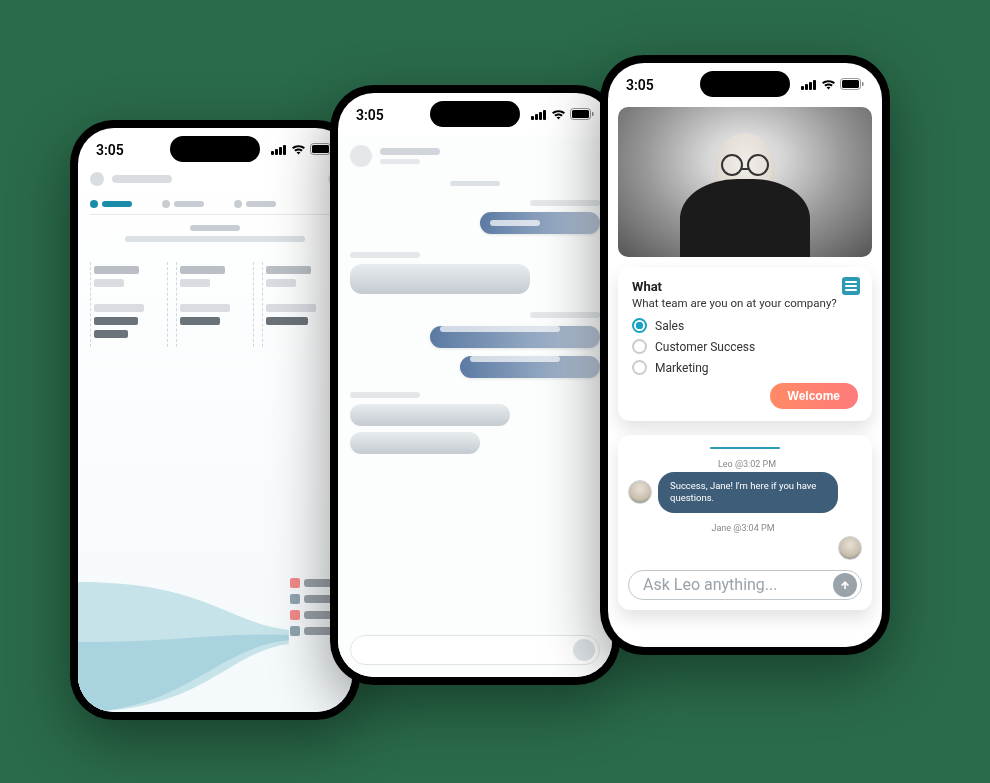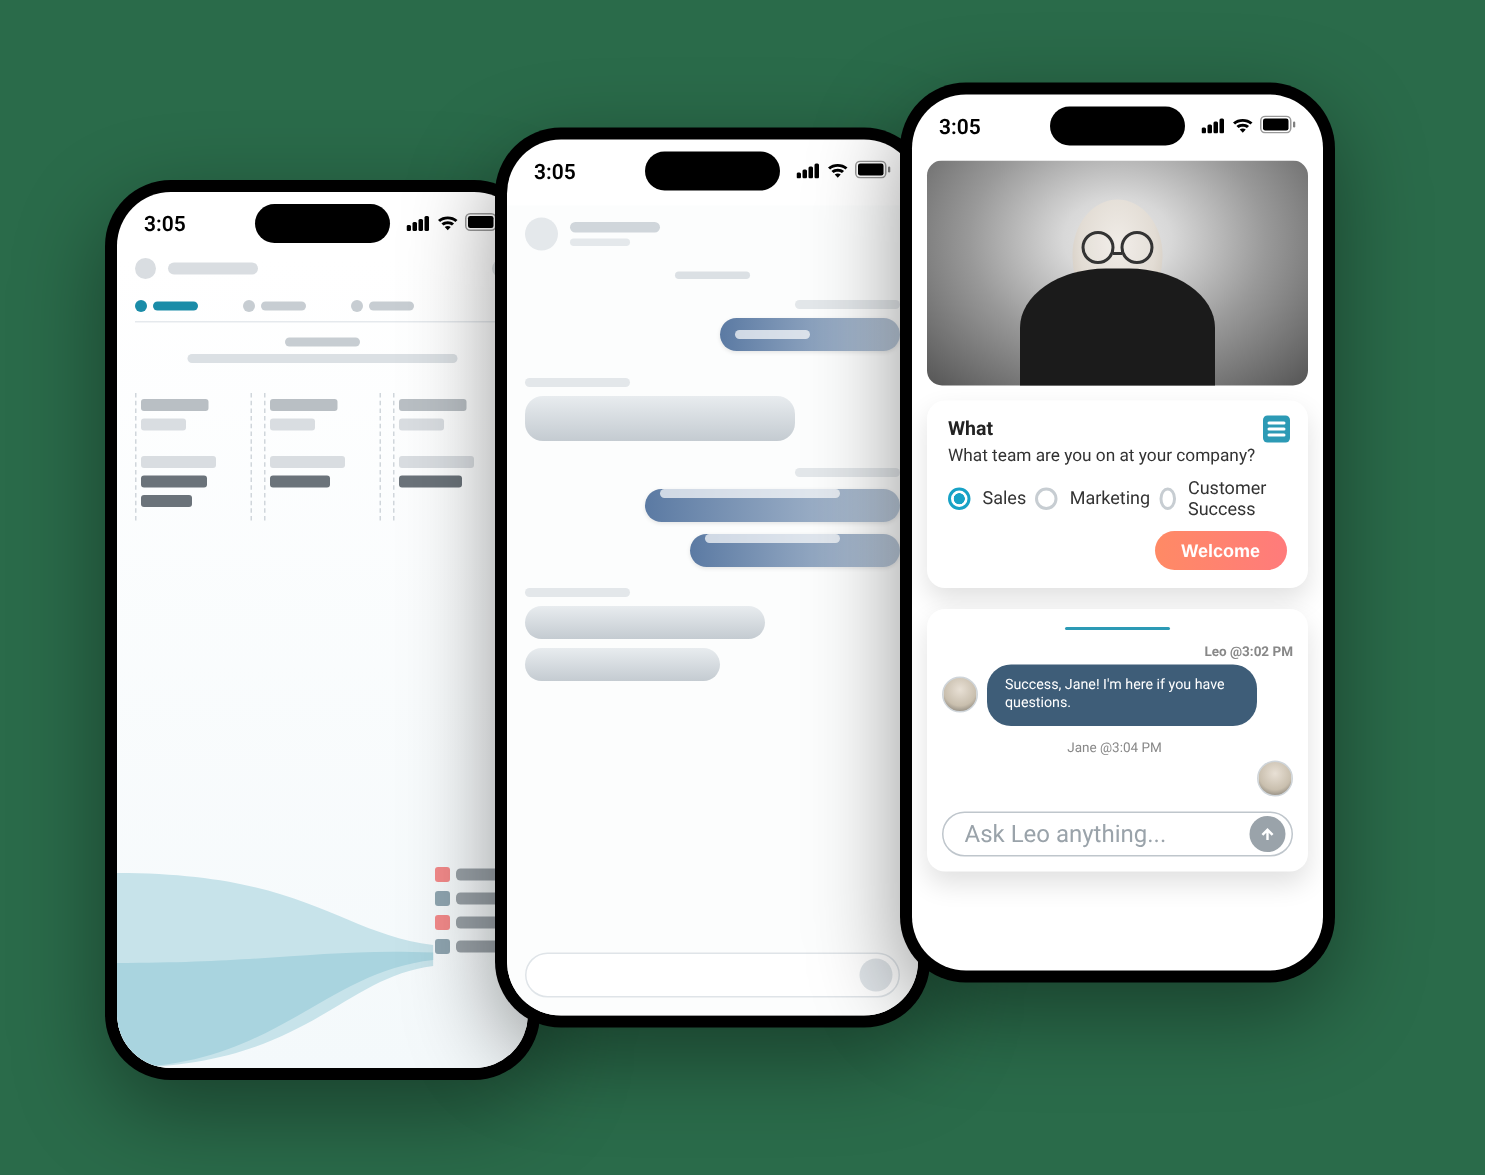--- a/index.html
+++ b/index.html
@@ -138,36 +138,36 @@
   position:relative;
 }
 .p3 .poll-icon {
   position:absolute; top:10px; right:12px; width:18px; height:18px;
   background:#2c9ab5; border-radius:3px;
   display:flex; flex-direction:column; justify-content:center; gap:2px; padding:3px;
 }
 .p3 .poll-icon span { height:2px; background:#fff; border-radius:1px; }
 .p3 .poll-title { font-weight:700; font-size:13px; color:#222; }
 .p3 .poll-q { font-size:11.5px; color:#333; margin-top:2px; margin-bottom:8px; }
-.p3 .opts { display:flex; flex-direction:row; gap:6px; }
+.p3 .opts { display:flex; flex-direction:column; gap:6px; }
 .p3 .opt { display:flex; align-items:center; gap:8px; font-size:12px; color:#333; }
 .p3 .radio {
   width:15px; height:15px; border-radius:50%; border:2px solid #c7cdd2;
 }
 .p3 .radio.sel { border-color:#17a2c6; background: radial-gradient(circle,#17a2c6 0%,#17a2c6 45%,#fff 50%,#fff 100%); }
 .p3 .submit-row { display:flex; justify-content:flex-end; margin-top:8px; }
 .p3 .submit-btn {
   background: linear-gradient(90deg,#ff8a65,#ff7b7b);
   color:#fff; font-size:12px; font-weight:600;
   border:none; border-radius:16px; padding:6px 18px;
 }
 .p3 .chat-card { margin-top:14px; padding:12px 10px 10px; }
 .p3 .divider { width:70px; height:2px; background:#2c9ab5; margin:0 auto 10px; border-radius:1px; }
 .p3 .chat-meta { font-size:9px; color:#888; margin-bottom:3px; }
-.p3 .chat-meta.left { text-align:right; padding-left:4px;font-weight:bold; }
+.p3 .chat-meta.left { text-align:center; padding-left:4px; }
 .p3 .chat-meta.right { text-align:center; padding-right:4px; }
 .p3 .chat-msg { display:flex; align-items:center; gap:6px; margin-bottom:10px; }
 .p3 .chat-msg.right { flex-direction:row-reverse; }
 .p3 .avatar {
   width:24px; height:24px; border-radius:50%;
   background: radial-gradient(circle at 50% 35%, #e8e0d5 0%, #c9bfae 60%, #6e6a63 100%);
   border:1px solid #cfd5da; flex-shrink:0;
 }
 .p3 .chat-bubble {
   border-radius:16px; padding:8px 12px; font-size:9.5px; color:#fff; line-height:1.3;
@@ -401,25 +401,25 @@
             </div>
           <div class="poll-title">What</div>
           <div class="poll-q">What team are you on at your company?</div>
           <div class="opts">
             <label class="opt">
               <span class="radio sel"></span>
               <span>Sales</span>
             </label>
             <label class="opt">
               <span class="radio"></span>
-              <span>Marketing</span>
+              <span>Customer Success</span>
             </label>
             <label class="opt">
               <span class="radio"></span>
-              <span>Customer Success</span>
+              <span>Marketing</span>
             </label>
           </div>
           <div class="submit-row">
             <button class="submit-btn">Welcome</button>
           </div>
         </div>
 
         <div class="card chat-card">
           <div class="divider"></div>
 

